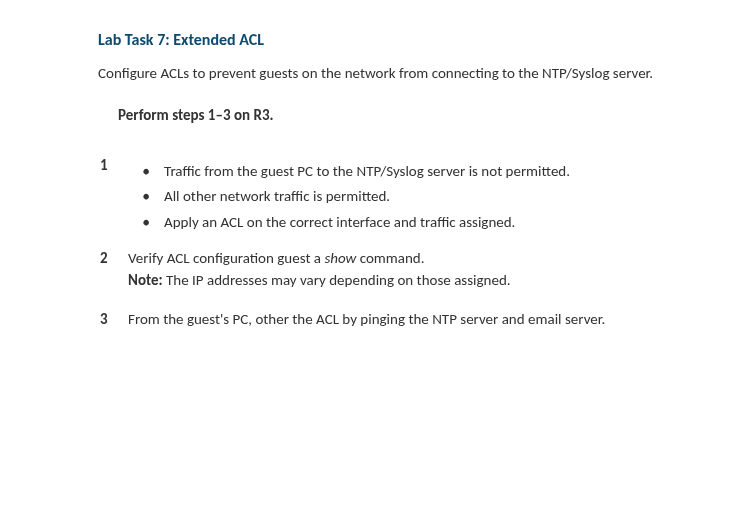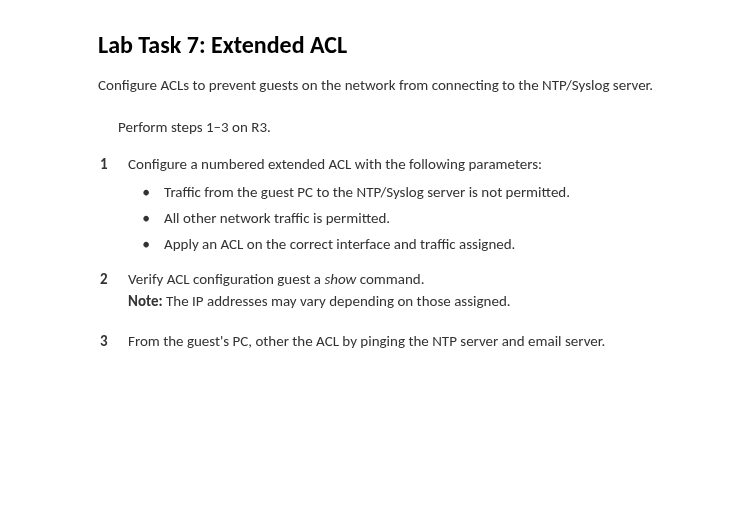--- a/index.html
+++ b/index.html
@@ -6,31 +6,31 @@
       font-family: Calibri, "Segoe UI", Arial, sans-serif;
       font-size: 15px;
       color: #333;
       margin: 0;
       padding: 28px 60px 40px 98px;
       width: 756px;
       box-sizing: border-box;
       line-height: 1.45;
     }
     .title {
-      color: #000000;
-      font-size: 24px;
+      color: #0c4a6e;
+      font-size: 16px;
       font-weight: bold;
       margin-bottom: 12px;
     }
     .intro {
       margin-bottom: 20px;
     }
     .instruction {
-      font-weight: normal;
-      margin-bottom: 16px;
+      font-weight: bold;
+      margin-bottom: 28px;
       padding-left: 20px;
     }
     .step {
       display: flex;
       margin-bottom: 10px;
       align-items: flex-start;
     }
     .step-num {
       font-weight: bold;
       width: 28px;
@@ -76,21 +76,20 @@
 
 <div class="title">Lab Task 7: Extended ACL</div>
 
 <div class="intro">Configure ACLs to prevent guests on the network from connecting to the NTP/Syslog server.</div>
 
 <div class="instruction">Perform steps 1–3 on R3.</div>
 
 <div class="step">
   <div class="step-num">1</div>
   <div class="step-body">
-    <span>Configure a numbered extended ACL with the following parameters:</span>
     <div class="bullets">
       <div class="bullet">
         <div class="bullet-dot">●</div>
         <div class="bullet-text">Traffic from the guest PC to the NTP/Syslog server is not permitted.</div>
       </div>
       <div class="bullet">
         <div class="bullet-dot">●</div>
         <div class="bullet-text">All other network traffic is permitted.</div>
       </div>
       <div class="bullet">

